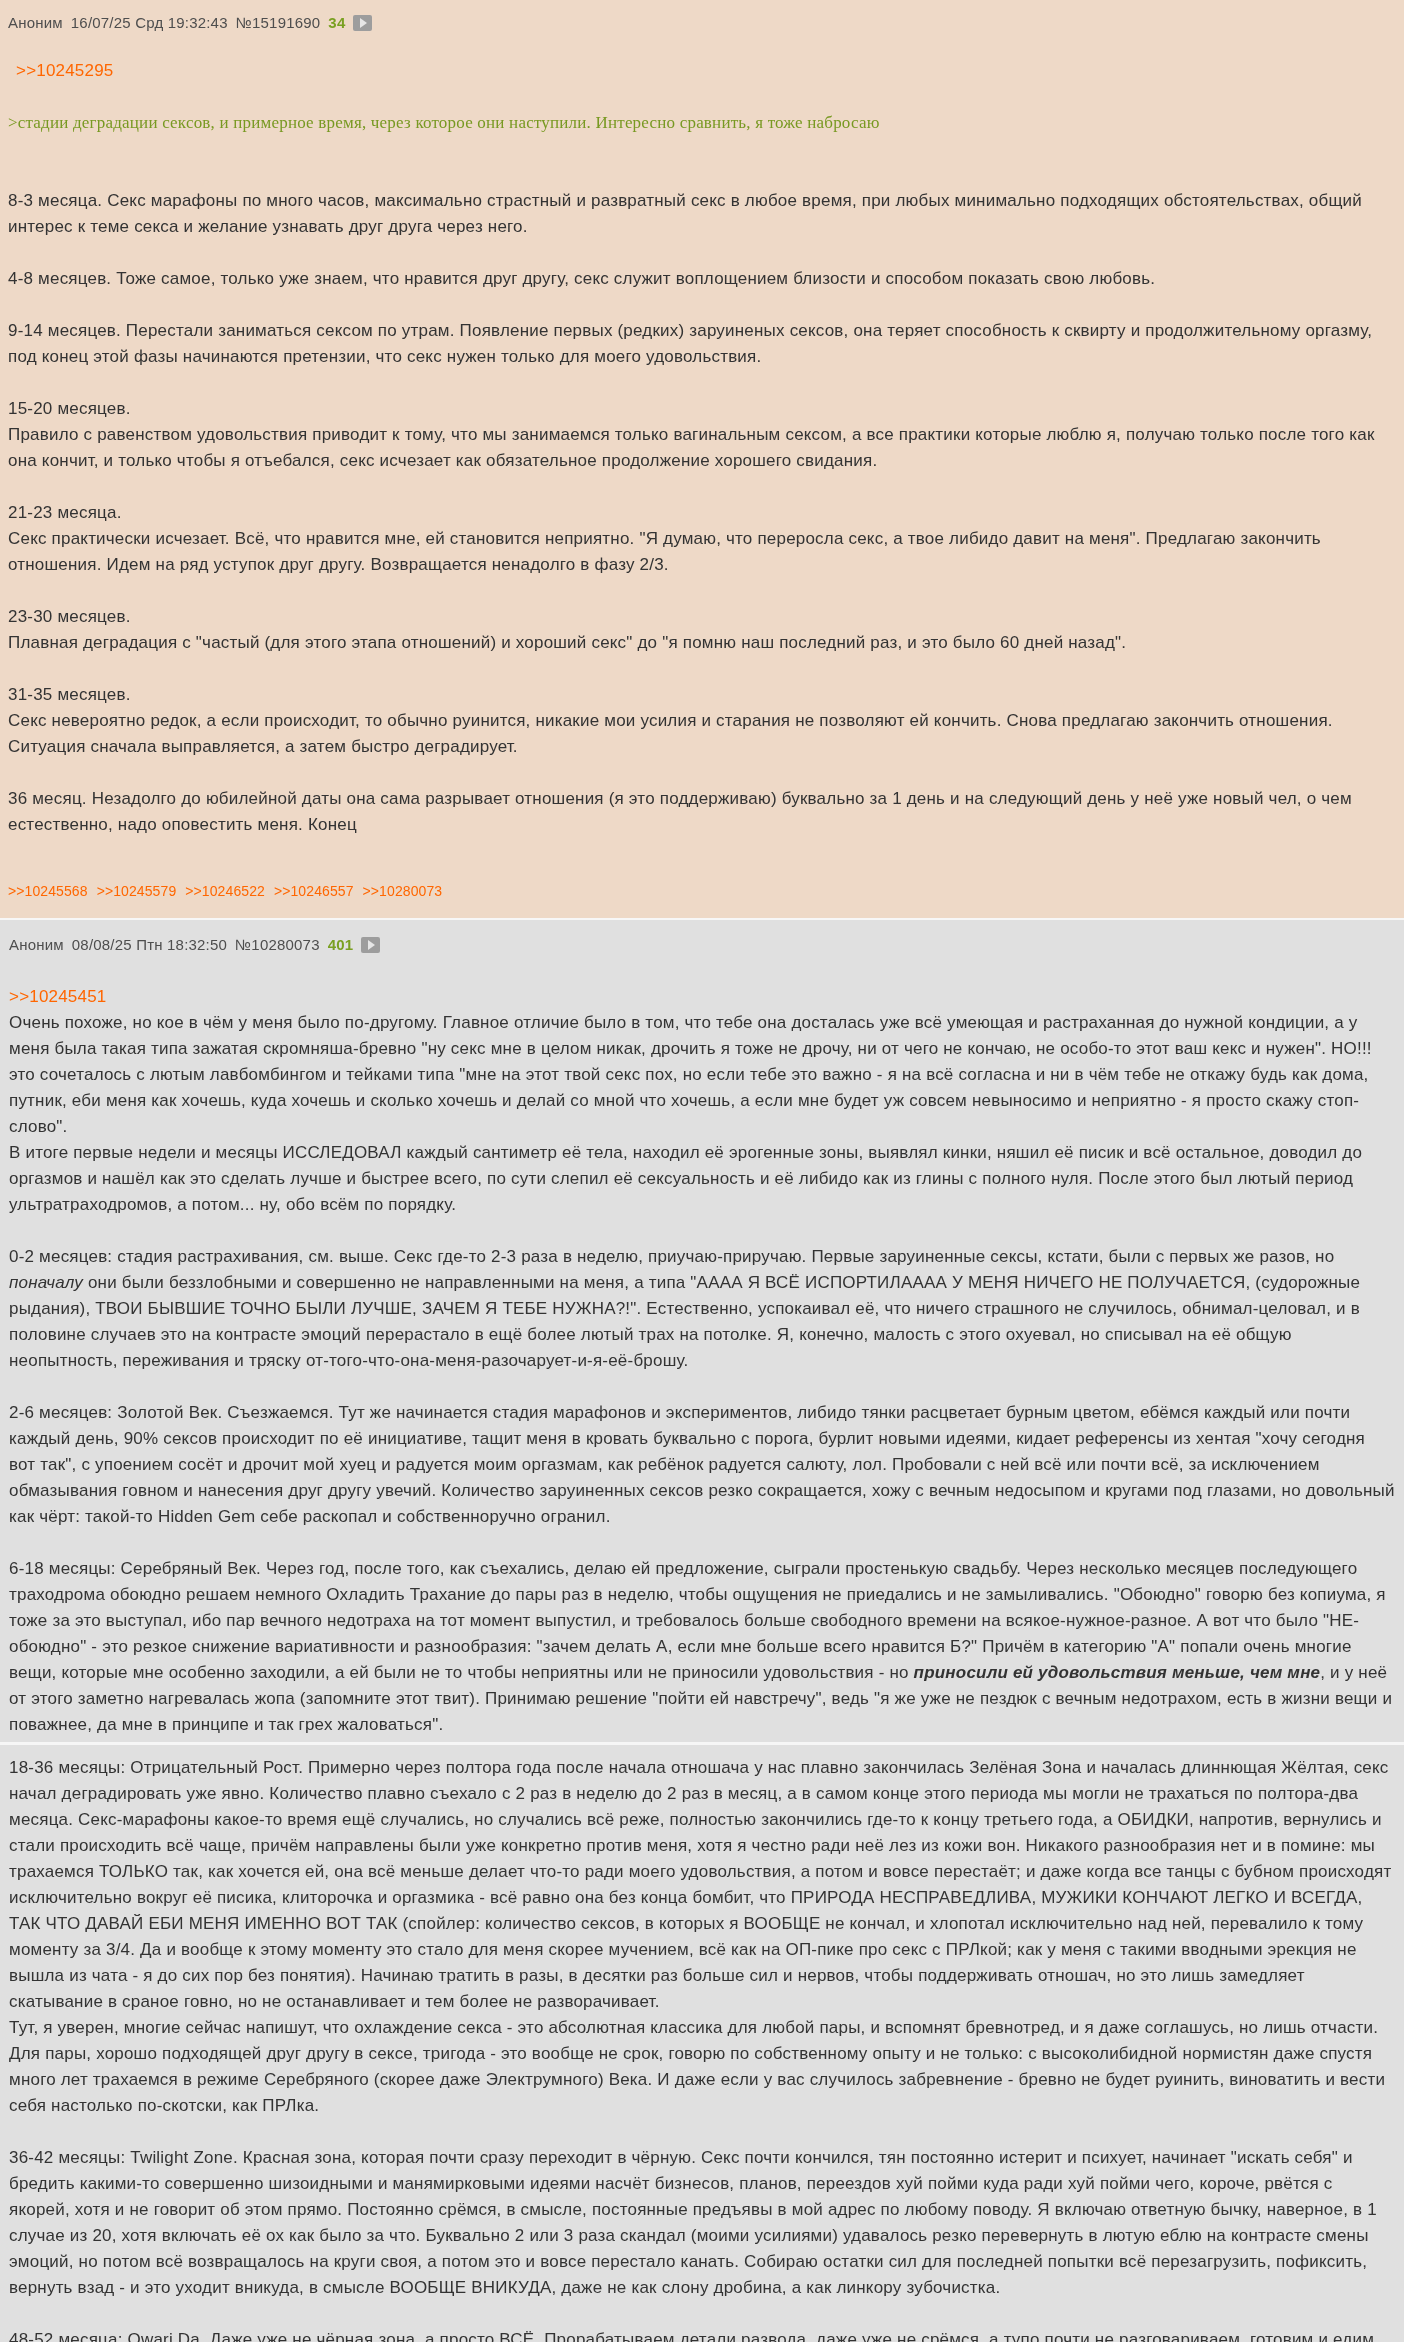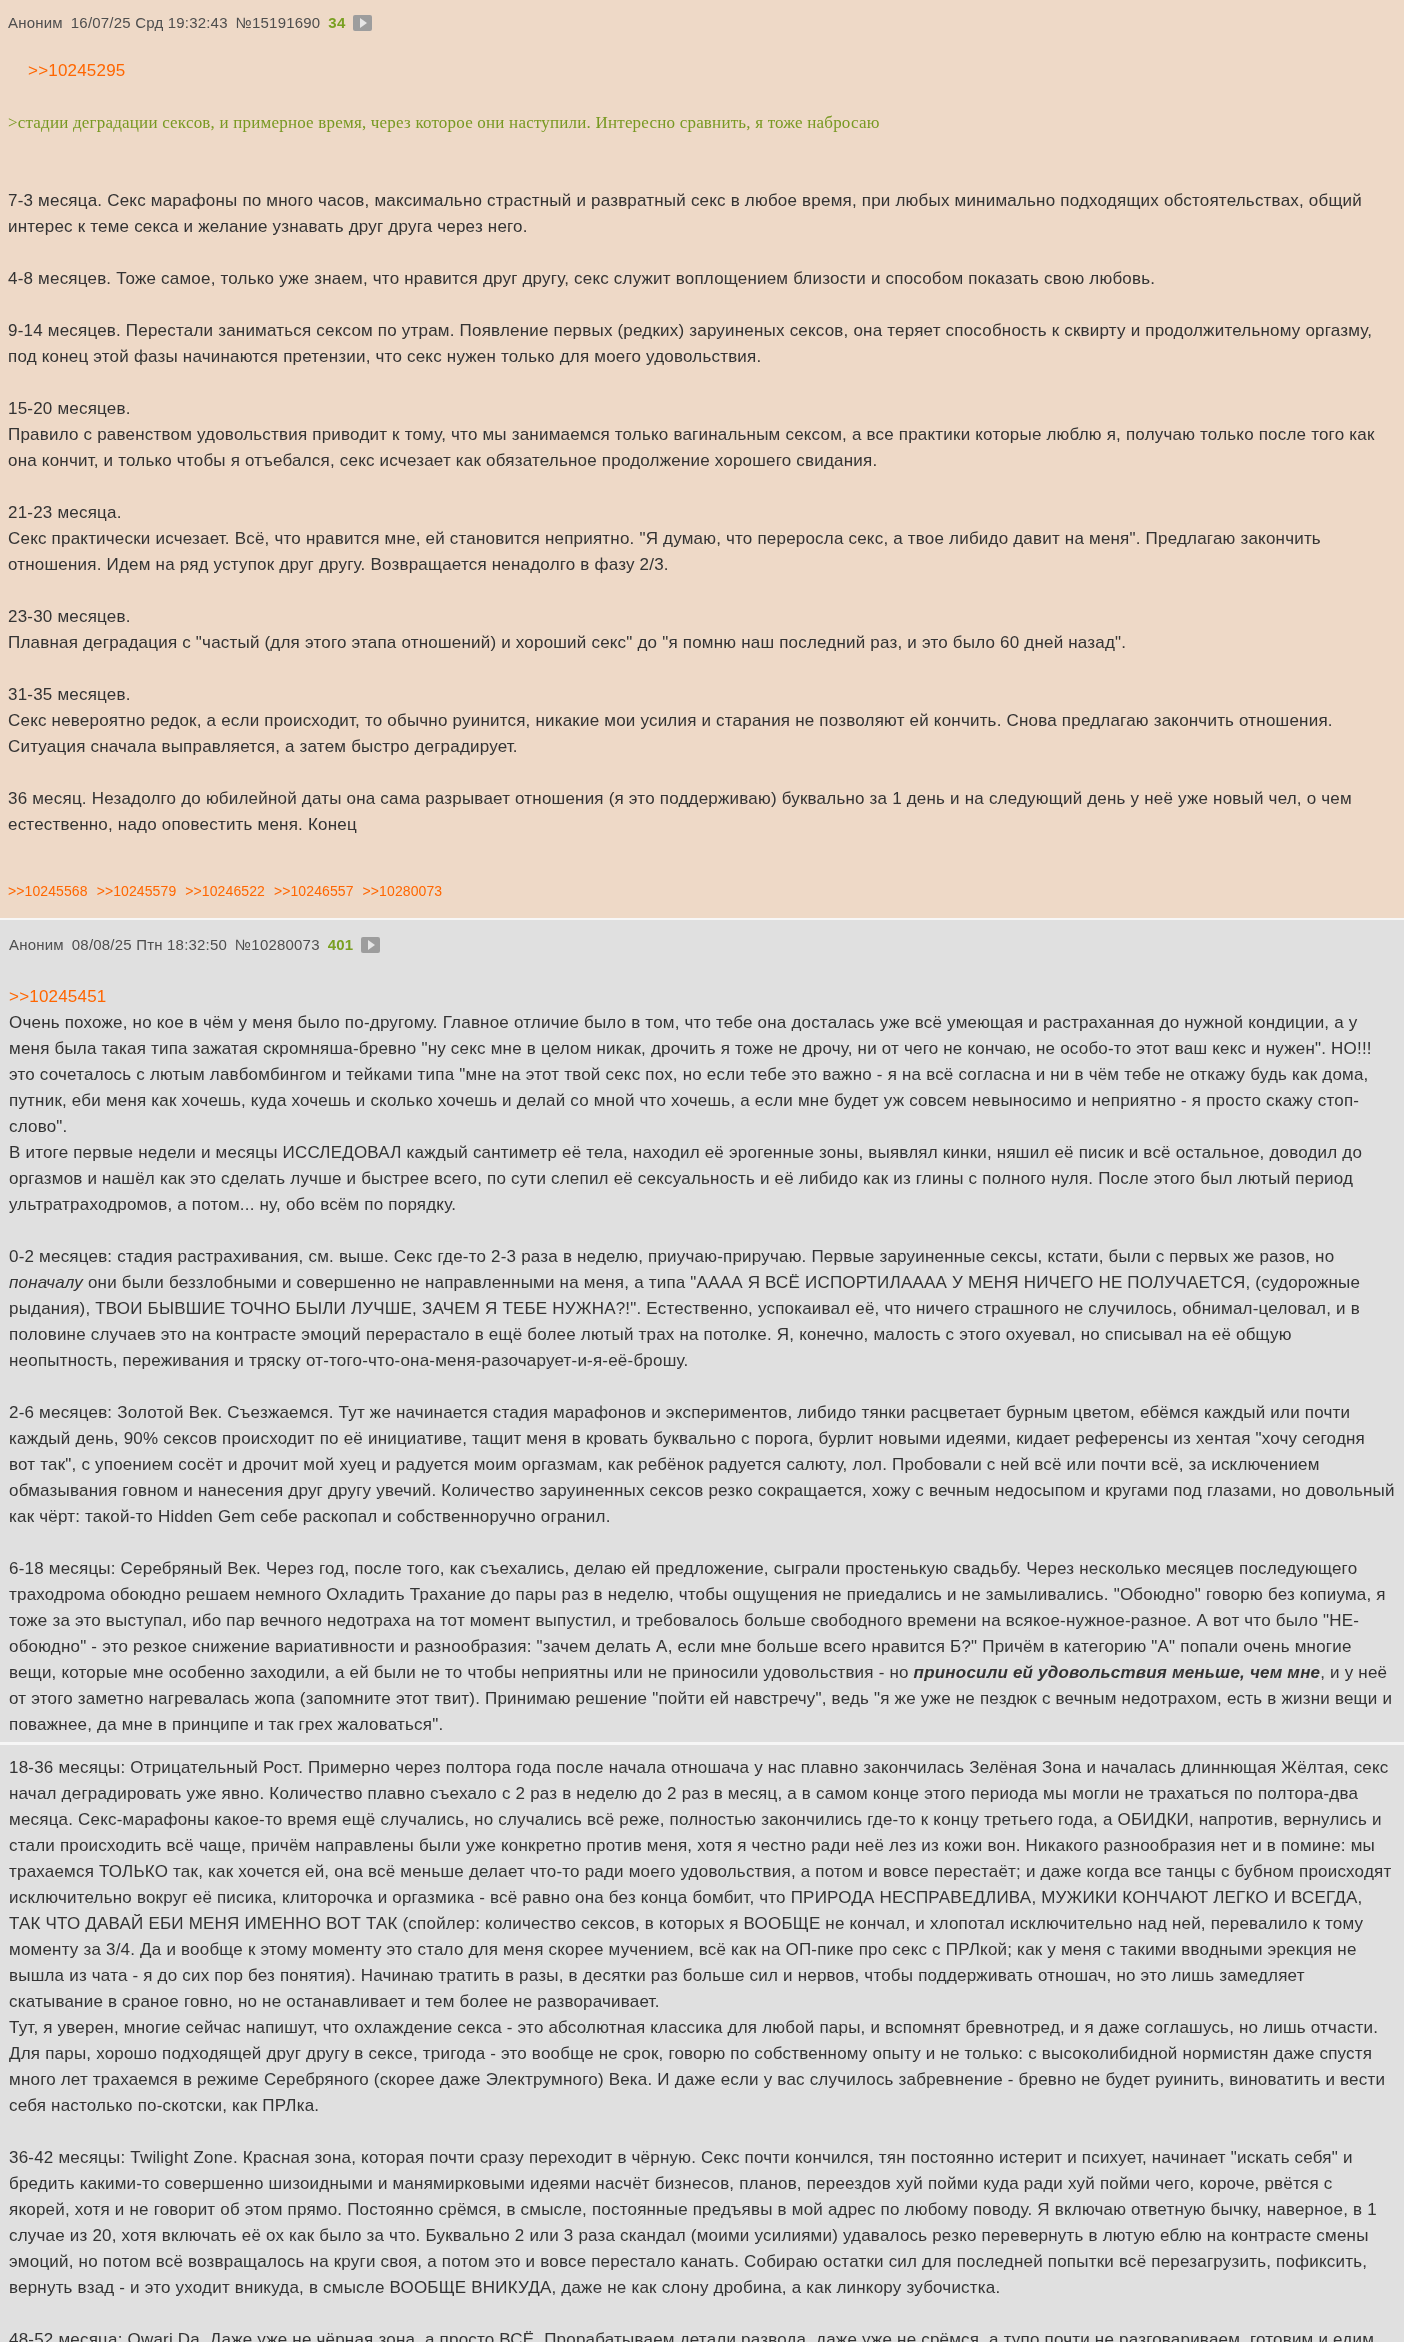--- a/index.html
+++ b/index.html
@@ -34,21 +34,21 @@
   .expand-btn .tri{
     position:absolute;left:7px;top:3px;width:0;height:0;
     border-left:7px solid #e6e6e6;
     border-top:5px solid transparent;
     border-bottom:5px solid transparent;
   }
   .post-body{}
   .block{margin:0 0 26px 0;}
   .block.mb0{margin-bottom:0;}
   .block.mb2{margin-bottom:52px;font-family:Liberation Serif, serif;}
-  .block.indent{margin-left:20px;}
+  .block.indent{margin-left:8px;}
   .reply-link{
     display:block;width:max-content;
     color:var(--link-orange,#ff6600);
     text-decoration:none;cursor:pointer;
   }
   .quote{color:var(--quote-green,#789922);white-space:pre-wrap;}
   .para{white-space:pre-wrap;}
   .seg-b{font-weight:normal;}
   .seg-i{font-style:italic;}
   .seg-bi{font-weight:bold;font-style:italic;}
@@ -68,21 +68,21 @@
     <span>16/07/25 Срд 19:32:43</span>
     <a class="post-number">№15191690</a>
     <span class="count">34</span>
     <span class="expand-btn">
         <span class="tri"></span>
       </span>
   </div>
   <div class="post-body">
       <a class="block reply-link indent">&gt;&gt;10245295</a>
       <div class="block quote mb2">&gt;стадии деградации сексов, и примерное время, через которое они наступили. Интересно сравнить, я тоже набросаю</div>
-      <div class="block para"><span>7-3 месяца. Секс марафоны по много часов, максимально страстный и развратный секс в любое время, при любых минимально подходящих обстоятельствах, общий интерес к теме секса и желание узнавать друг друга через него.</span></div>
+      <div class="block para"><span>8-3 месяца. Секс марафоны по много часов, максимально страстный и развратный секс в любое время, при любых минимально подходящих обстоятельствах, общий интерес к теме секса и желание узнавать друг друга через него.</span></div>
       <div class="block para"><span>4-8 месяцев. Тоже самое, только уже знаем, что нравится друг другу, секс служит воплощением близости и способом показать свою любовь.</span></div>
       <div class="block para"><span>9-14 месяцев. Перестали заниматься сексом по утрам. Появление первых (редких) заруиненых сексов, она теряет способность к сквирту и продолжительному оргазму, под конец этой фазы начинаются претензии, что секс нужен только для моего удовольствия.</span></div>
       <div class="block para"><span>15-20 месяцев.
 Правило с равенством удовольствия приводит к тому, что мы занимаемся только вагинальным сексом, а все практики которые люблю я, получаю только после того как она кончит, и только чтобы я отъебался, секс исчезает как обязательное продолжение хорошего свидания.</span></div>
       <div class="block para"><span>21-23 месяца.
 Секс практически исчезает. Всё, что нравится мне, ей становится неприятно. "Я думаю, что переросла секс, а твое либидо давит на меня". Предлагаю закончить отношения. Идем на ряд уступок друг другу. Возвращается ненадолго в фазу 2/3.</span></div>
       <div class="block para"><span>23-30 месяцев.
 Плавная деградация с "частый (для этого этапа отношений) и хороший секс" до "я помню наш последний раз, и это было 60 дней назад".</span></div>
       <div class="block para"><span>31-35 месяцев.
 Секс невероятно редок, а если происходит, то обычно руинится, никакие мои усилия и старания не позволяют ей кончить. Снова предлагаю закончить отношения. Ситуация сначала выправляется, а затем быстро деградирует.</span></div>

